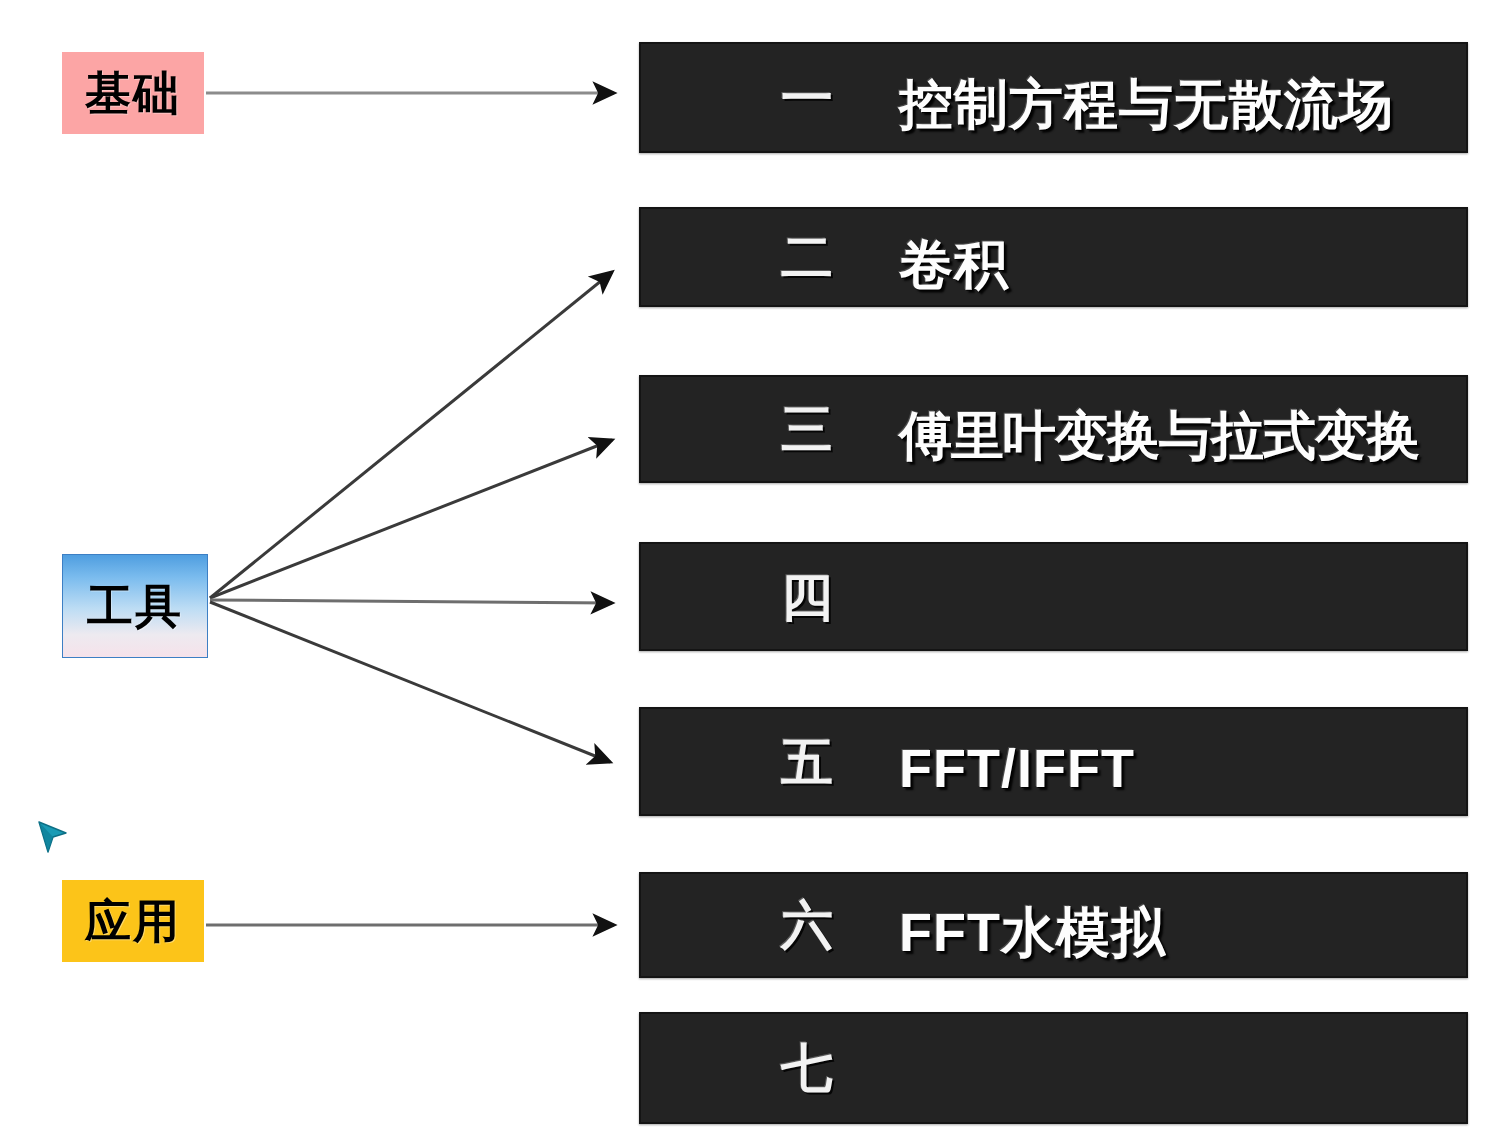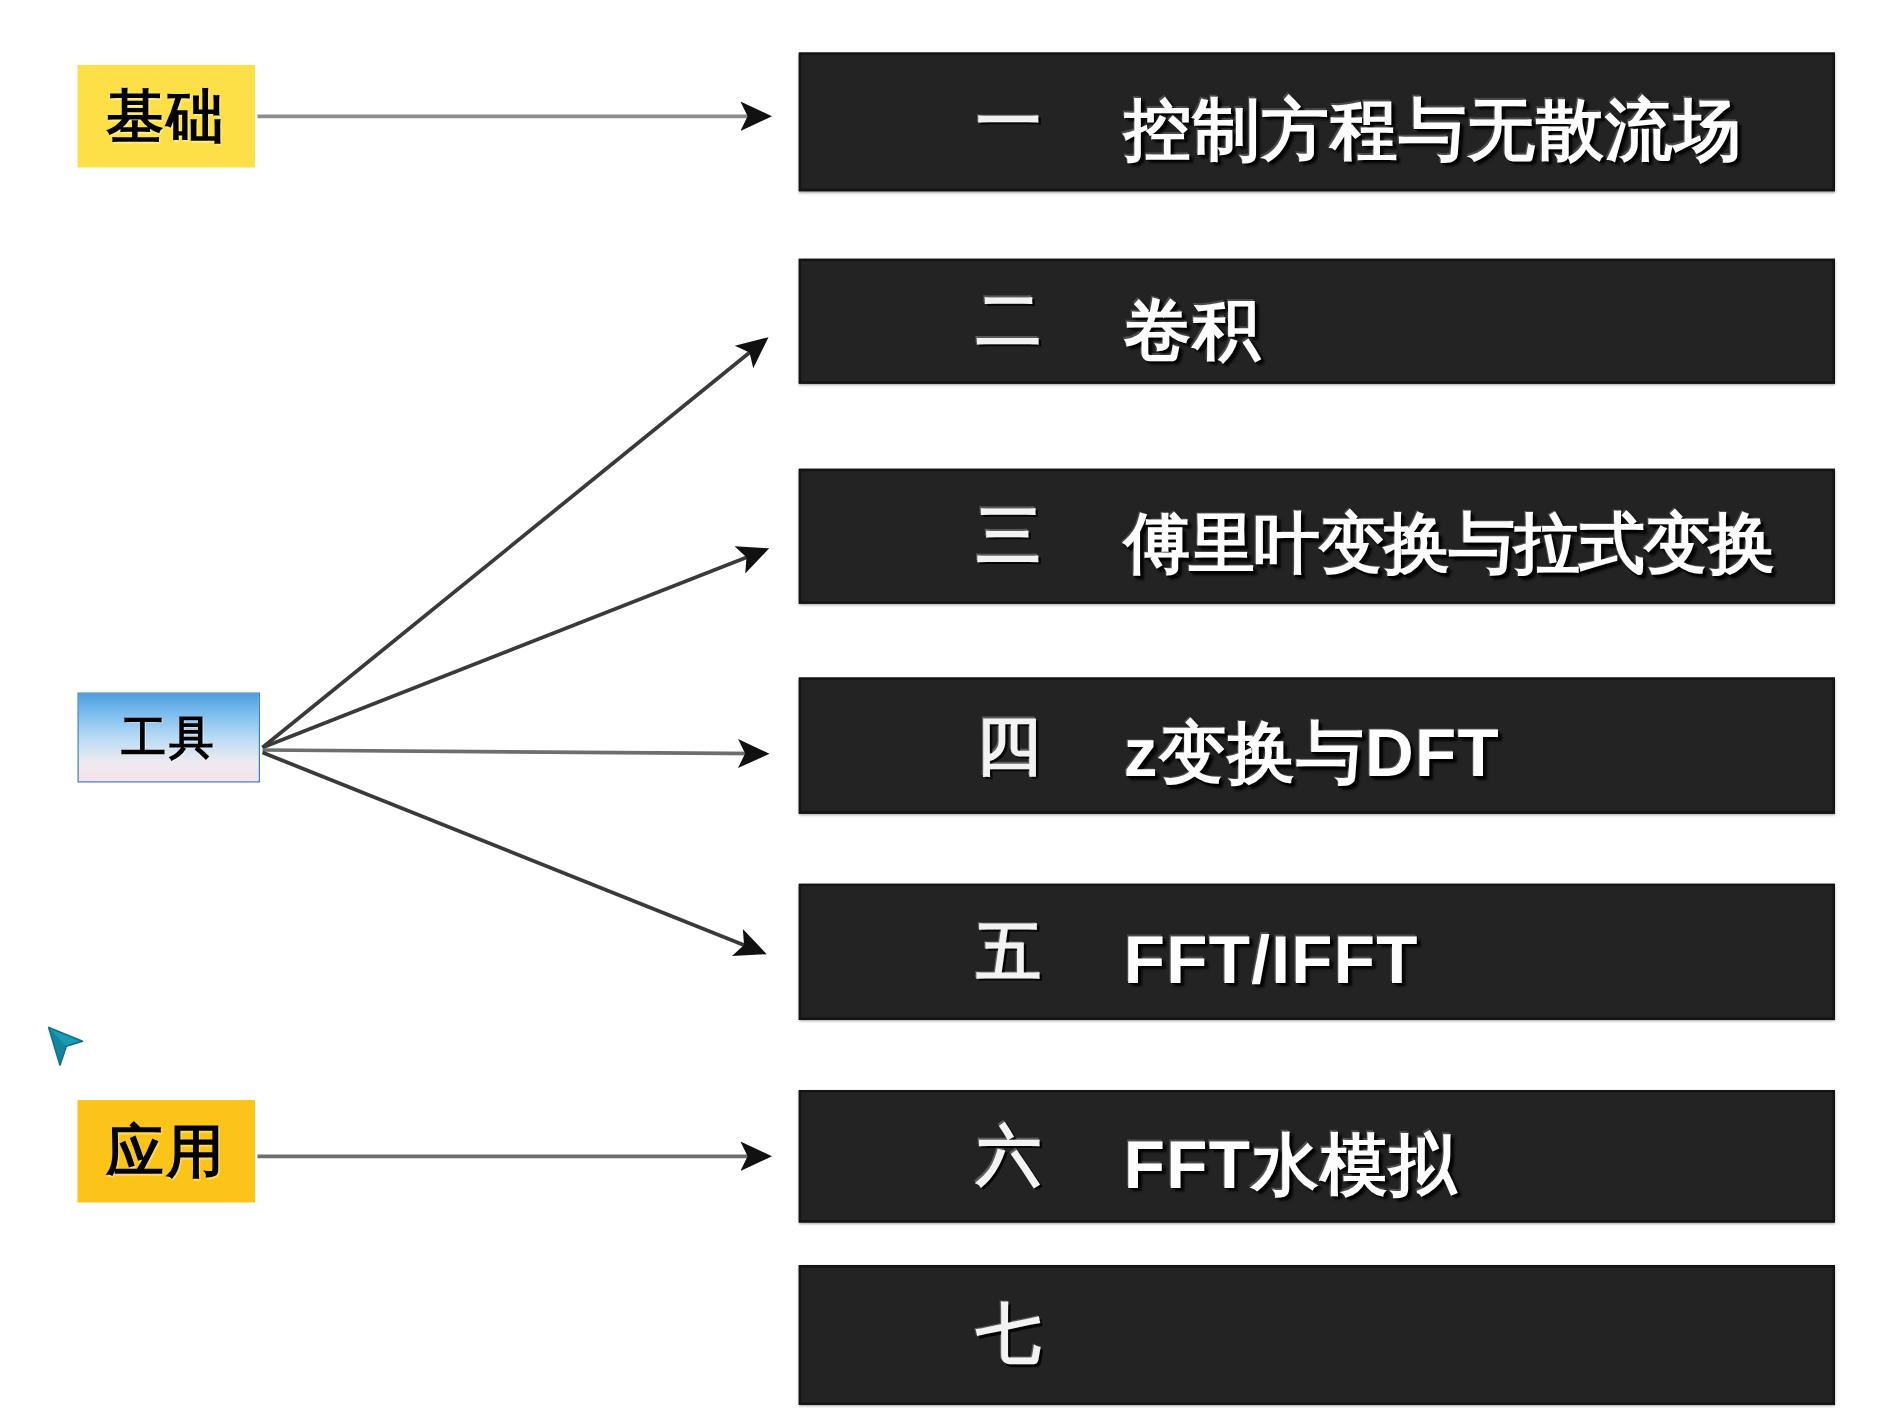--- a/index.html
+++ b/index.html
@@ -32,40 +32,40 @@
     white-space: nowrap;
   }
   .chip-label {
     display: inline-block;
     line-height: 1;
     text-shadow: 1px 1px 0 rgba(255,255,255,0.35);
   }
   .chip-foundation {
     left: 62px;  top: 52px;
     width: 142px; height: 82px;
-    background: #fde047;
+    background: #fca5a5;
     font-size: 46px;
   }
   .chip-application {
     left: 62px;  top: 880px;
     width: 142px; height: 82px;
     background: #fcc419;
     font-size: 46px;
   }
   .chip-tools {
     left: 62px;  top: 554px;
-    width: 146px; height: 72px;
+    width: 146px; height: 104px;
     background: linear-gradient(180deg,
                 #4f9ee0 0%,
                 #7bbcee 22%,
                 #bcdcf4 52%,
                 #edeaf0 78%,
                 #f6e2ea 100%);
     border: 1px solid #3d7fc4;
-    font-size: 36px;
+    font-size: 46px;
     justify-content: center;
   }
 
   
   .bar {
     position: absolute;
     left: 639px;
     width: 829px;
     background: #232323;
     border: 2px solid #141414;
@@ -174,21 +174,20 @@
     <span class="bar-title">卷积</span>
   </div>
 
   <div class="bar" style="top:375px;height:108px;">
     <span class="bar-numeral">三</span>
     <span class="bar-title tight">傅里叶变换与拉式变换</span>
   </div>
 
   <div class="bar" style="top:542px;height:109px;">
     <span class="bar-numeral">四</span>
-    <span class="bar-title">z变换与DFT</span>
   </div>
 
   <div class="bar" style="top:707px;height:109px;">
     <span class="bar-numeral">五</span>
     <span class="bar-title">FFT/IFFT</span>
   </div>
 
   <div class="bar" style="top:872px;height:106px;">
     <span class="bar-numeral">六</span>
     <span class="bar-title">FFT水模拟</span>

